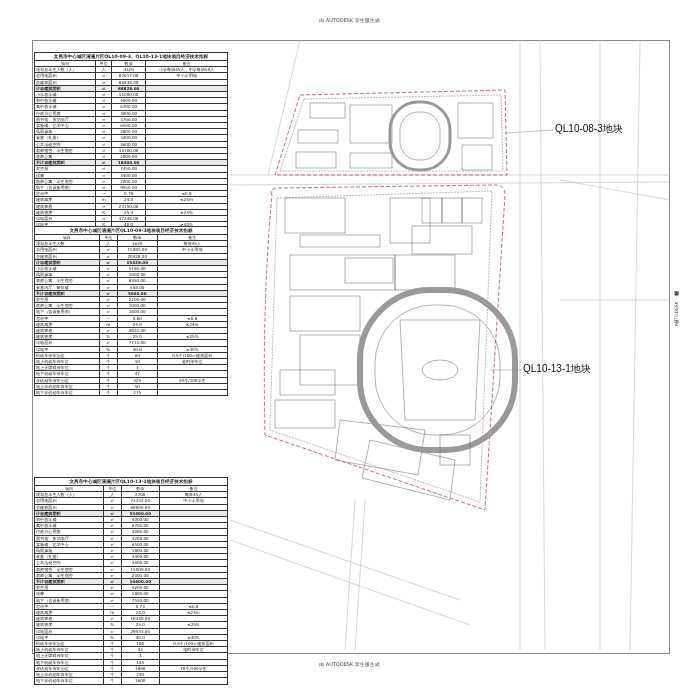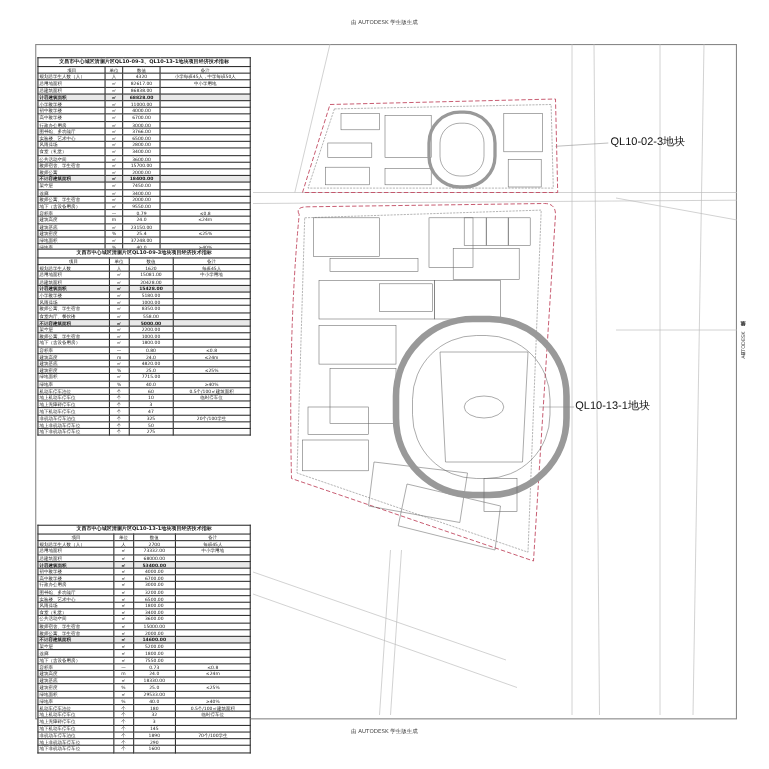--- a/index.html
+++ b/index.html
@@ -669,14 +669,14 @@
     <polygon points="400,320 480,320 475,420 405,420"></polygon>
     <ellipse cx="440" cy="370" rx="18" ry="10"></ellipse>
 
     <rect x="440" y="435" width="30" height="30"></rect>
   </g>
 
   <line x1="505" y1="133" x2="553" y2="130" stroke="#888" stroke-width="0.5"></line>
   <line x1="490" y1="370" x2="522" y2="370" stroke="#888" stroke-width="0.5"></line>
 </svg>
 
-<div class="plot-label" style="left:555px;top:122px;">QL10-02-3地块</div>
+<div class="plot-label" style="left:555px;top:122px;">QL10-08-3地块</div>
 <div class="plot-label" style="left:523px;top:362px;">QL10-13-1地块</div>
 
 </body></html>

